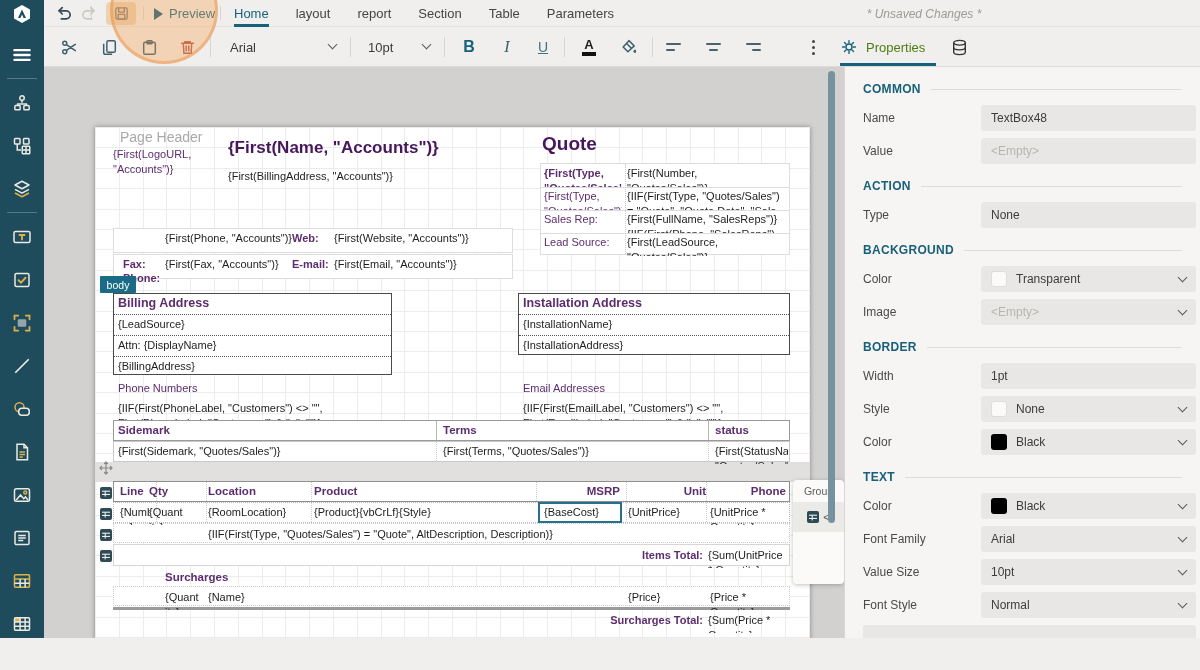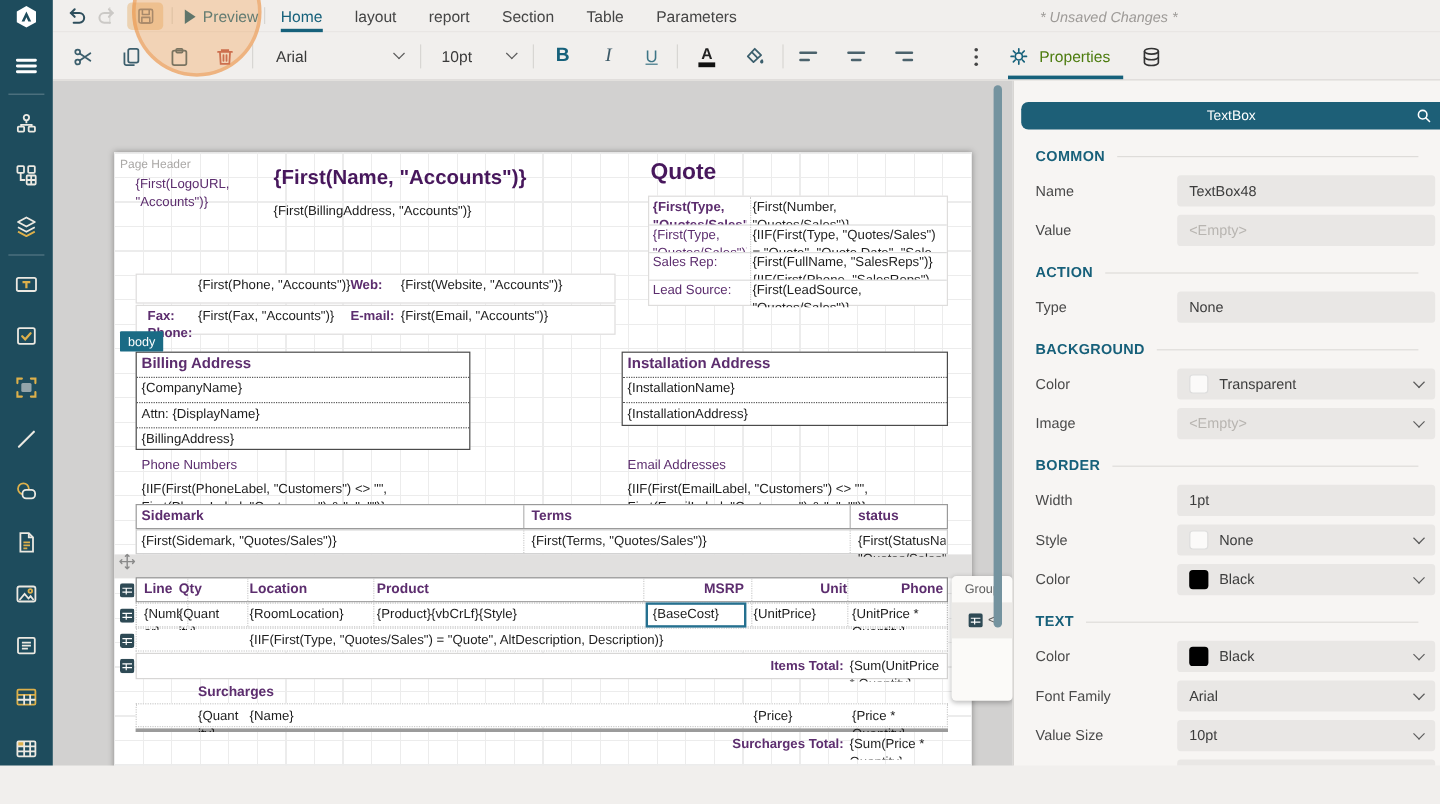--- a/index.html
+++ b/index.html
@@ -59,21 +59,21 @@
   .f.wrap { white-space:normal; }
   .f.clipped { white-space:pre-line; overflow:hidden; }
   .f.purple { color:#5c2d6e; }
   .f.boldpurple { color:#5c2d6e; font-weight:700; }
   .f.black { color:#1d1d1d; }
   .f.header { color:#5c2d6e; font-weight:700; font-size:12.5px; }
   .f.header2 { color:#5c2d6e; font-weight:700; font-size:11.5px; }
   .f.title { color:#47175c; font-weight:700; font-size:17px; }
   .f.quote-title { color:#47175c; font-weight:700; font-size:19px; }
   .f.right { text-align:right; }
-  .f.band-label { color:#aaa8a6; font-size:10px; }
+  .f.band-label { color:#aaa8a6; font-size:14px;margin-left:20px; }
   .body-badge { position:absolute; left:5px; top:149px; width:36px; height:17px; background:#1a6b85; color:#fff; font-size:10.5px; display:flex; align-items:center; justify-content:center; z-index:7; border-radius:1px; }
   .bx { position:absolute; z-index:4; }
   .billing-box { left:18px; top:166px; width:279px; height:82px; border:1.5px solid #4a4a4a; background:#fff; }
   .install-box { left:423px; top:166px; width:272px; height:62px; border:1.5px solid #4a4a4a; background:#fff; }
   .dotline { position:absolute; left:0; width:100%; border-top:1.5px dotted #555; }
   .sidemark-box { left:18px; top:293px; width:677px; height:21px; border:1.5px solid #9a9a9a; background:#fff; }
   .sidemark-vals { left:18px; top:314px; width:677px; height:21px; border:1px solid #c9c9c9; background:#fff; }
   .vline { position:absolute; top:0; height:100%; border-left:1px solid #b5b5b5; }
   .grayband { left:0; top:335px; width:715px; height:20px; background:#e1e0df; }
   .thead-box { left:18px; top:354px; width:677px; height:21px; border:1.5px solid #8f8f8f; background:#fff; }
@@ -460,21 +460,21 @@
 "Quotes/Sales")}</div>
           <div class="f boldpurple" style="left: 28px; top: 104px; margin-top: 40px;">Phone:</div>
           <div class="f black" style="left: 70px; top: 104px;">{First(Phone, "Accounts")}</div>
           <div class="f boldpurple" style="left: 197px; top: 104px;">Web:</div>
           <div class="f black" style="left: 239px; top: 104px;">{First(Website, "Accounts")}</div>
           <div class="f boldpurple" style="left: 28px; top: 130px;">Fax:</div>
           <div class="f black" style="left: 70px; top: 130px;">{First(Fax, "Accounts")}</div>
           <div class="f boldpurple" style="left: 197px; top: 130px;">E-mail:</div>
           <div class="f black" style="left: 239px; top: 130px;">{First(Email, "Accounts")}</div>
           <div class="f header" style="left: 23px; top: 169px;">Billing Address</div>
-          <div class="f black" style="left: 23px; top: 190px;">{CompanyName}</div>
+          <div class="f black" style="left: 23px; top: 190px;">{LeadSource}</div>
           <div class="f black" style="left: 23px; top: 211px;">Attn: {DisplayName}</div>
           <div class="f black" style="left: 23px; top: 232px;">{BillingAddress}</div>
           <div class="f header" style="left: 428px; top: 169px;">Installation Address</div>
           <div class="f black" style="left: 428px; top: 190px;">{InstallationName}</div>
           <div class="f black" style="left: 428px; top: 211px;">{InstallationAddress}</div>
           <div class="f purple" style="left: 23px; top: 254px;">Phone Numbers</div>
           <div class="f black clipped" style="left: 23px; top: 274px; width: 300px; height: 19px;">{IIF(First(PhoneLabel, "Customers") &lt;&gt; "",
 First(PhoneLabel, "Customers") &amp; ": ", "")}</div>
           <div class="f purple" style="left: 428px; top: 254px;">Email Addresses</div>
           <div class="f black clipped" style="left: 428px; top: 274px; width: 300px; height: 19px;">{IIF(First(EmailLabel, "Customers") &lt;&gt; "",
@@ -528,27 +528,20 @@
             <rect width="12" height="12" rx="2" fill="#2e4a55"></rect>
             <path d="M2 4.2h8M2 7.4h8M5.2 4.2v5.3" stroke="#fff" stroke-width="1"></path>
           </svg>
         <span>&lt;</span>
       </div>
     </div>
     <div class="canvas-scroll"></div>
   </div>
 
   <div class="props">
-    <div class="pt-pill">
-      <span>TextBox</span>
-      <svg width="15" height="15" viewBox="0 0 16 16" fill="none" stroke="#fff" stroke-width="1.4" stroke-linecap="round">
-          <circle cx="7" cy="7" r="3.8"></circle>
-          <path d="M9.9 9.9l3.2 3.2"></path>
-        </svg>
-    </div>
     <div id="psecs">
         <div class="psec-title">
           <span>COMMON</span>
           <span class="line"></span>
         </div>
         <div class="prow">
           <span class="plabel">Name</span>
           <span class="pfield">
             <span class="pvalue">TextBox48</span>
           </span>

